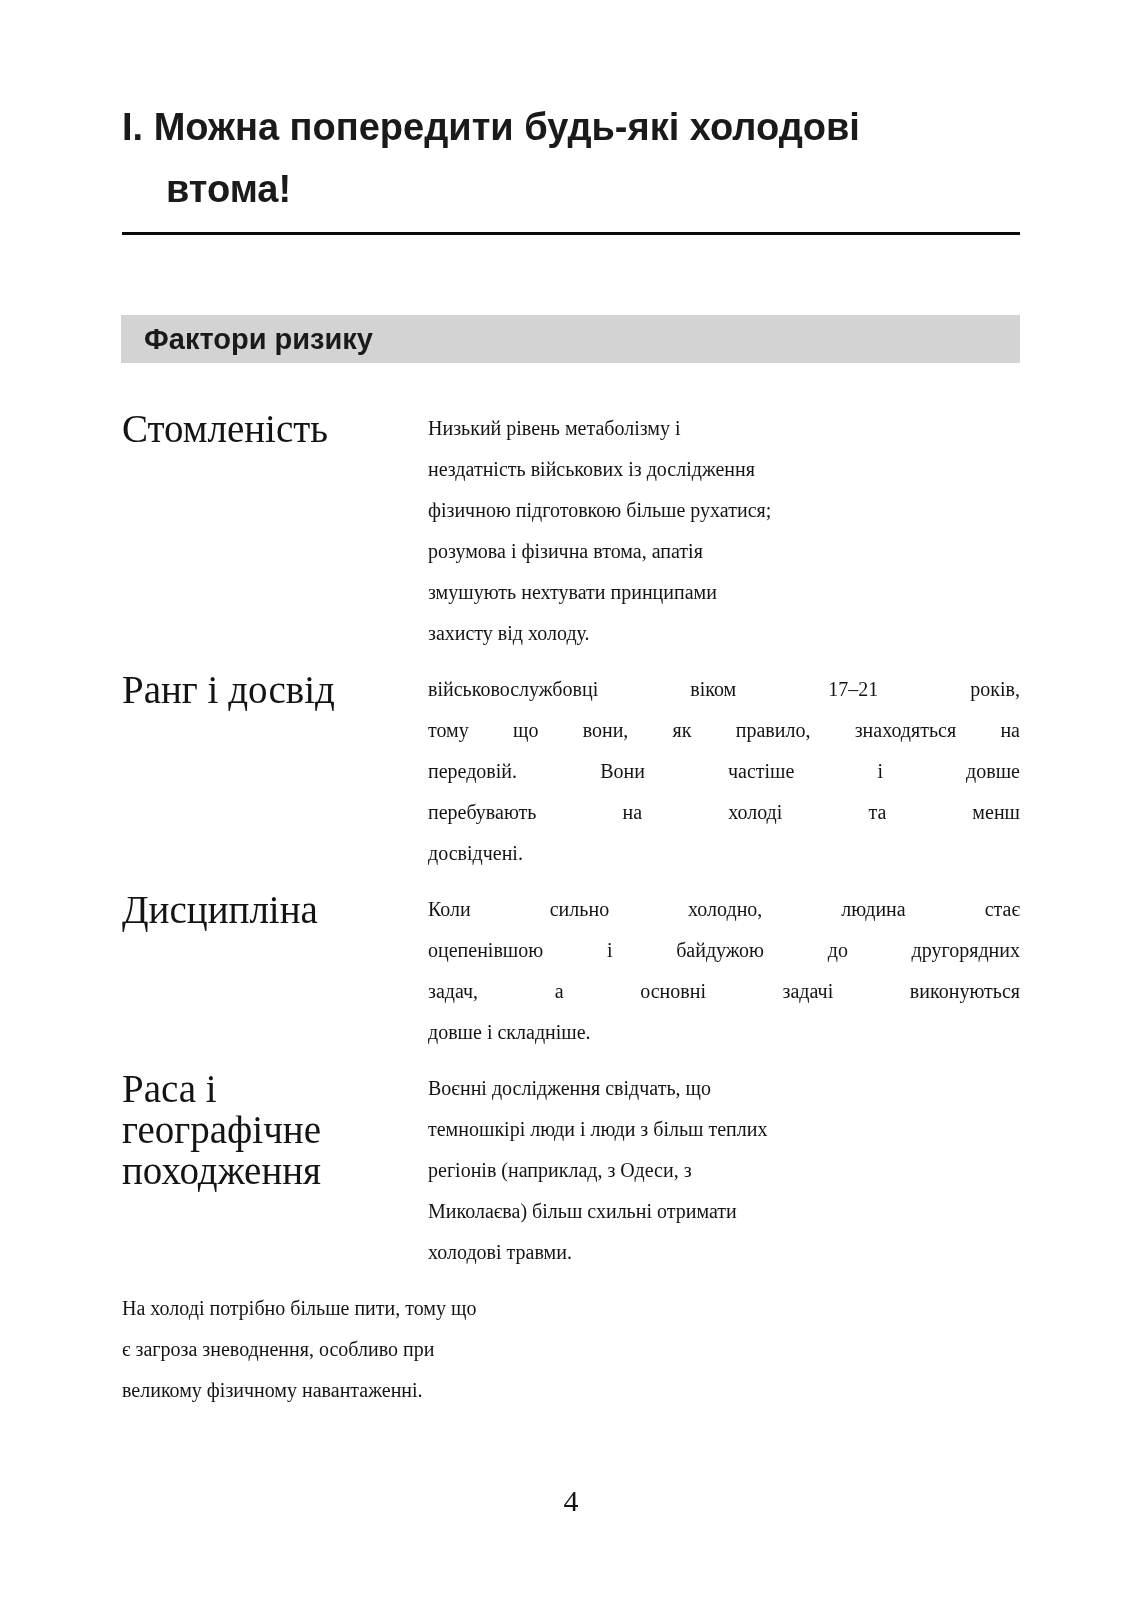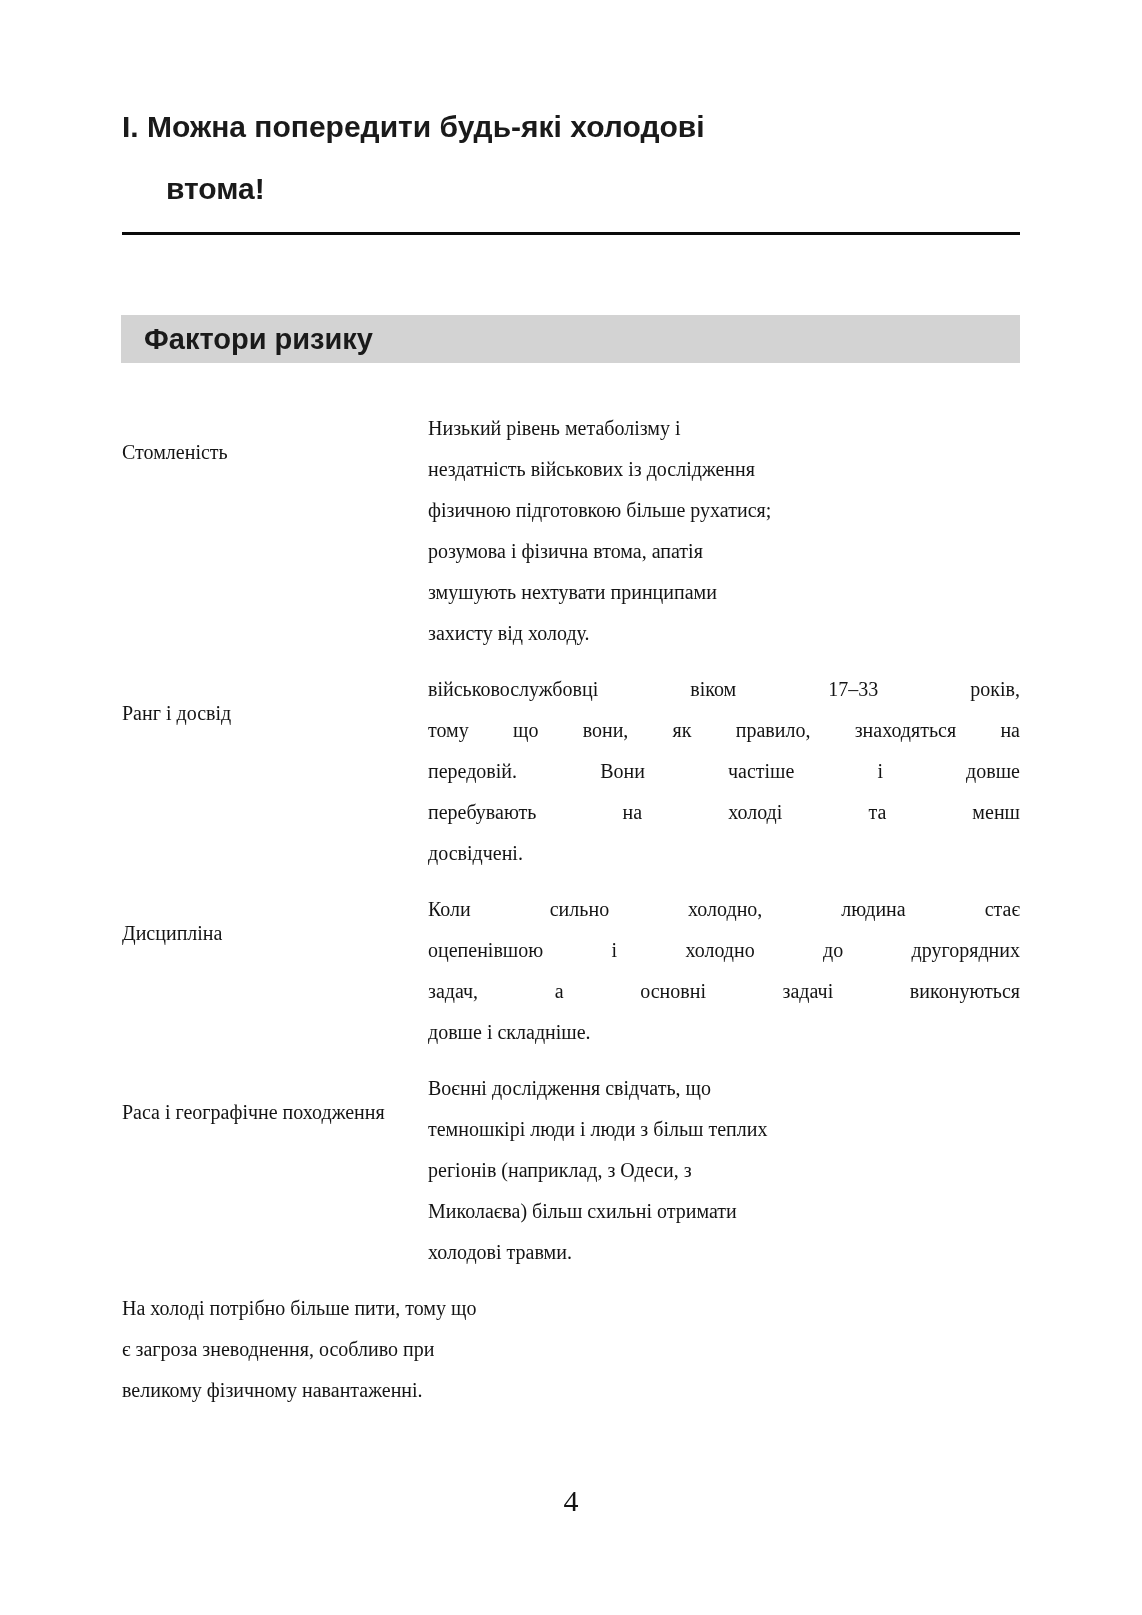--- a/index.html
+++ b/index.html
@@ -16,21 +16,21 @@
     color: var(--text, #141414);
     overflow: hidden;
   }
   .doc-title {
     position: absolute;
     left: 122px;
     top: 96px;
     width: 900px;
     font-family: "Liberation Sans", sans-serif;
     font-weight: 700;
-    font-size: 30px;
+    font-size: 38px;
     line-height: 62px;
     color: var(--title-text, #1a1a1a);
   }
   .doc-title .title-line-2 {
     margin-left: 44px;
   }
   .title-rule {
     position: absolute;
     left: 122px;
     top: 232px;
@@ -64,23 +64,22 @@
   .row {
     display: flex;
     align-items: flex-start;
     margin-bottom: 15px;
   }
   .term {
     width: 306px;
     flex: 0 0 306px;
     box-sizing: border-box;
     padding-right: 30px;
-    font-size: 20px;
+    font-size: 39px;
     line-height: 41px;
-    margin-top: 24px;
   }
   .desc {
     flex: 1 1 auto;
     width: 592px;
     font-size: 20px;
     line-height: 41px;
   }
   .desc .line {
     text-align: left;
   }
@@ -123,32 +122,32 @@
           <div class="line">нездатність військових із дослідження</div>
           <div class="line">фізичною підготовкою більше рухатися;</div>
           <div class="line">розумова і фізична втома, апатія</div>
           <div class="line">змушують нехтувати принципами</div>
           <div class="line">захисту від холоду.</div>
         </div>
       </div>
       <div class="row">
         <div class="term">Ранг і досвід</div>
         <div class="desc">
-          <div class="line just">військовослужбовці віком 17–33 років,</div>
+          <div class="line just">військовослужбовці віком 17–21 років,</div>
           <div class="line just">тому що вони, як правило, знаходяться на</div>
           <div class="line just">передовій. Вони частіше і довше</div>
           <div class="line just">перебувають на холоді та менш</div>
           <div class="line">досвідчені.</div>
         </div>
       </div>
       <div class="row">
         <div class="term">Дисципліна</div>
         <div class="desc">
           <div class="line just">Коли сильно холодно, людина стає</div>
-          <div class="line just">оцепенівшою і холодно до другорядних</div>
+          <div class="line just">оцепенівшою і байдужою до другорядних</div>
           <div class="line just">задач, а основні задачі виконуються</div>
           <div class="line">довше і складніше.</div>
         </div>
       </div>
       <div class="row">
         <div class="term">Раса і географічне походження</div>
         <div class="desc">
           <div class="line">Воєнні дослідження свідчать, що</div>
           <div class="line">темношкірі люди і люди з більш теплих</div>
           <div class="line">регіонів (наприклад, з Одеси, з</div>

